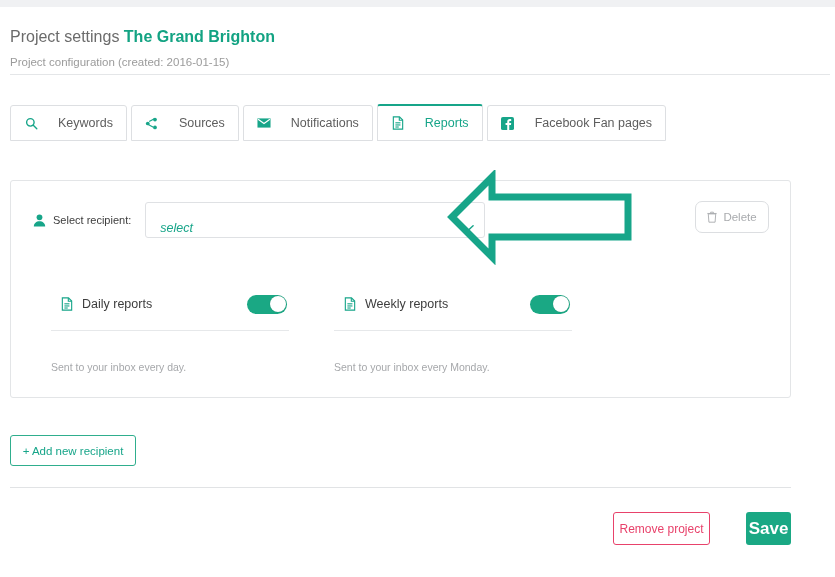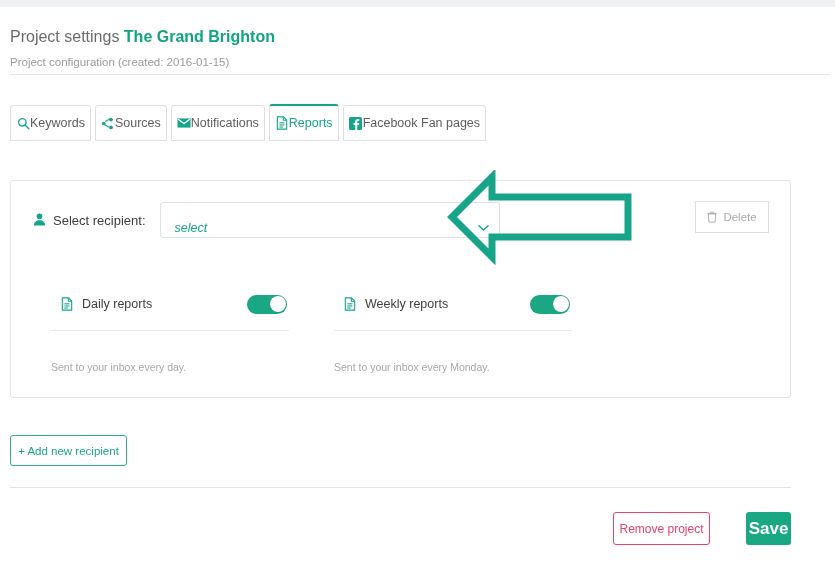--- a/index.html
+++ b/index.html
@@ -58,23 +58,23 @@
   
   .tabs {
     position: absolute;
     top: 104px; left: 10px;
     display: flex;
     align-items: flex-end;
   }
   .tab {
     display: flex;
     align-items: center;
-    gap: 0;
+    gap: 20px;
     height: 36px;
-    padding: 0 5px;
+    padding: 0 13px;
     border: 1px solid #dddfe2;
     border-radius: 3px 3px 0 0;
     background: #ffffff;
     font-size: 12.5px;
     color: #5d5d5d;
     margin-right: 4px;
     cursor: pointer;
     white-space: nowrap;
   }
   .tab.active {
@@ -98,24 +98,24 @@
   .recipient-row {
     position: absolute;
     top: 20px; left: 0;
     width: 100%;
     height: 38px;
     display: flex;
     align-items: center;
   }
   .recipient-label {
     display: flex;
-    align-items: flex-start;
+    align-items: center;
     gap: 7px;
     margin-left: 22px;
-    font-size: 13px;
+    font-size: 11px;
     color: #3d3d3d;
     white-space: nowrap;
   }
   .user-icon { color: #17a589; display: inline-flex; }
   .select-field {
     margin-left: 14px;
     width: 340px;
     height: 36px;
     border: 1px solid #dfe1e4;
     border-radius: 3px;
@@ -132,21 +132,21 @@
     font-style: italic;
     flex: 1;
   }
   .select-caret { color: #17a589; display: inline-flex; }
   .delete-btn {
     position: absolute;
     top: 20px; right: 21px;
     width: 74px;
     height: 32px;
     border: 1px solid #dcdee1;
-    border-radius: 0;
+    border-radius: 7px;
     background: #fff;
     display: flex;
     align-items: center;
     justify-content: center;
     gap: 6px;
     font-size: 11.5px;
     color: #a9abae;
     cursor: pointer;
   }
   .trash-icon { display: inline-flex; color: #a9abae; }
@@ -209,21 +209,21 @@
     margin-top: 30px;
     font-size: 10.5px;
     color: #a6a8ab;
     white-space: nowrap;
   }
 
   
   .add-recipient {
     position: absolute;
     top: 435px; left: 10px;
-    width: 117px;
+    width: 126px;
     height: 31px;
     border: 1px solid #2fae8d;
     border-radius: 3px;
     background: #fff;
     color: #17a589;
     font-size: 11.5px;
     display: flex;
     align-items: center;
     justify-content: center;
     cursor: pointer;

